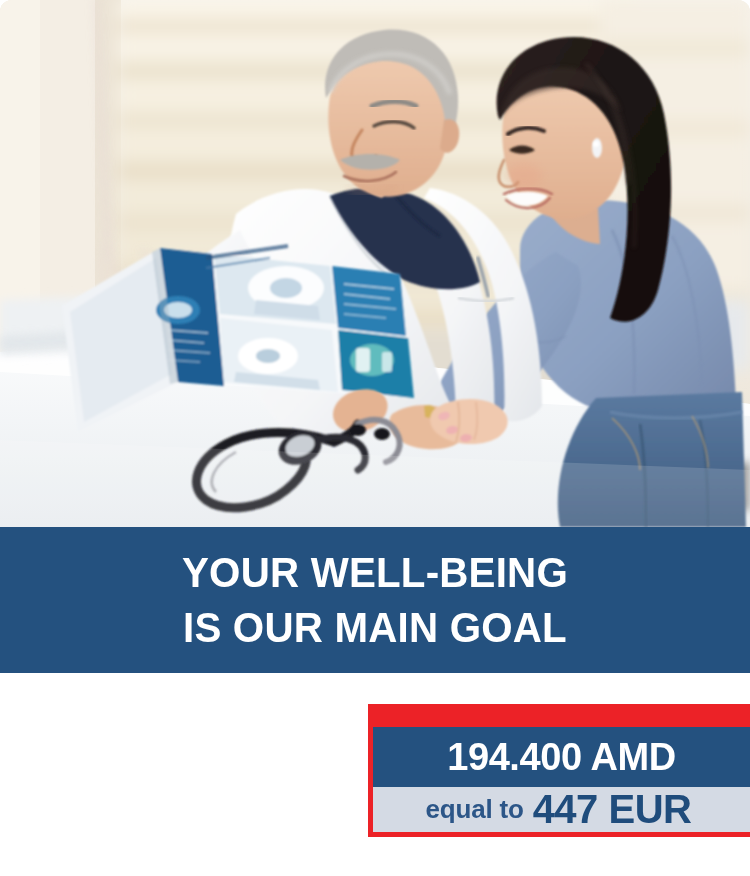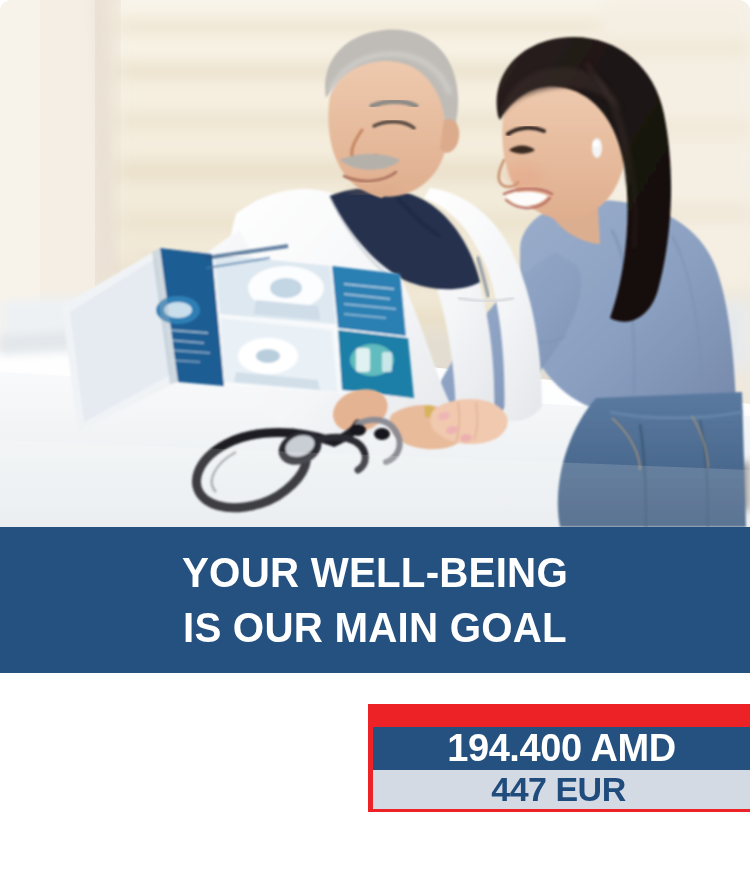--- a/index.html
+++ b/index.html
@@ -54,21 +54,21 @@
     white-space: nowrap;
     transform: scaleX(0.96);
   }
 
   
   .price-box {
     position: absolute;
     left: 368px;
     top: 704px;
     width: 382px;
-    height: 108px;
+    height: 133px;
     background: #ec2227;
     box-sizing: border-box;
     padding: 23px 0 5px 5px;
     overflow: hidden;
   }
   .price-inner {
     width: 100%;
     height: 100%;
     display: flex;
     flex-direction: column;
@@ -101,21 +101,21 @@
     font-family: "Liberation Sans", sans-serif;
     font-weight: bold;
     font-size: 26px;
     letter-spacing: -0.2px;
     margin-right: 9px;
   }
   .eur-value {
     color: #1f4c7c;
     font-family: "Liberation Sans", sans-serif;
     font-weight: bold;
-    font-size: 34px;
+    font-size: 40px;
     letter-spacing: -0.5px;
   }
 </style>
 </head>
 <body>
 
 <div id="page">
 
   <div class="photo">
     <svg width="750" height="527" viewBox="0 0 750 527" xmlns="http://www.w3.org/2000/svg">
@@ -422,18 +422,19 @@
     <div class="headline-line">YOUR WELL-BEING</div>
     <div class="headline-line">IS OUR MAIN GOAL</div>
   </div>
 
   <div class="price-box">
     <div class="price-inner">
       <div class="price-amd">
         <span>194.400 AMD</span>
       </div>
       <div class="price-eur">
+        <span class="eur-prefix">equal to</span>
         <span class="eur-value">447 EUR</span>
       </div>
     </div>
   </div>
 
 </div>
 
 </body></html>

